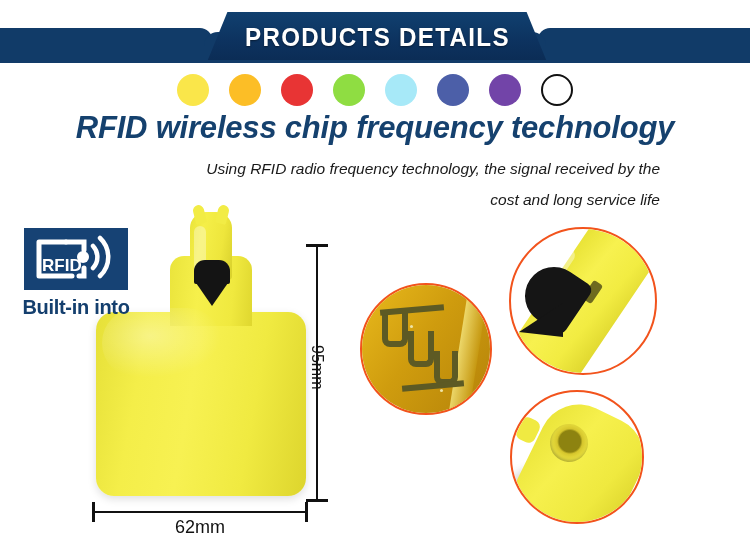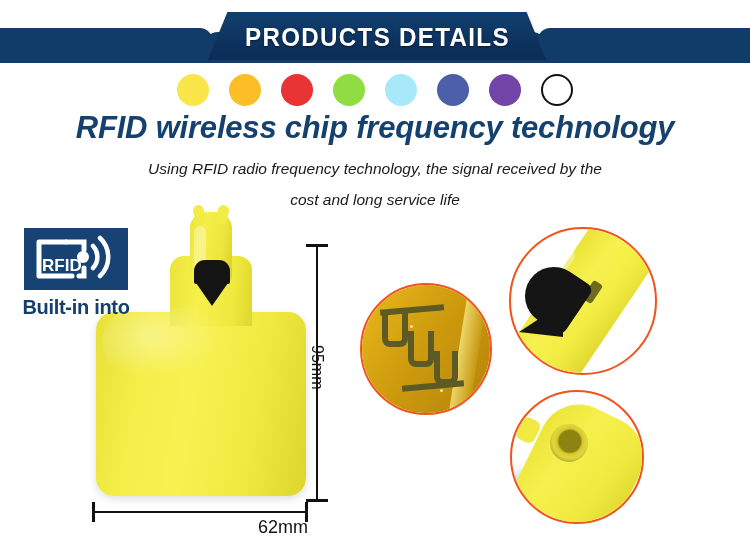--- a/index.html
+++ b/index.html
@@ -92,21 +92,21 @@
   .para {
     position: absolute;
     left: 90px; top: 153px;
     width: 570px;
     text-align: center;
     color: #1a1a1a;
     font-size: 15.5px;
     font-style: italic;
     line-height: 31px;
   }
-  .para span { display: block; }
+  .para span { display: block; text-align: right; }
 
   
   .rfid-badge {
     position: absolute;
     left: 24px; top: 228px;
     width: 104px; height: 62px;
     background: #164274;
     display: flex;
     align-items: center;
     justify-content: center;
@@ -229,21 +229,21 @@
     top: 502px;
     width: 3px; height: 20px;
     background: #111111;
   }
   .dim-h-cap-l { left: 92px; }
   .dim-h-cap-r { left: 305px; }
   .dim-h-label {
     position: absolute;
     left: 92px; top: 517px;
     width: 216px;
-    text-align: right;
+    text-align: center;
     color: #111111;
     font-size: 18px;
   }
 
   
   .circ {
     position: absolute;
     border: 2px solid #f2531c;
     border-radius: 50%;
     overflow: hidden;

